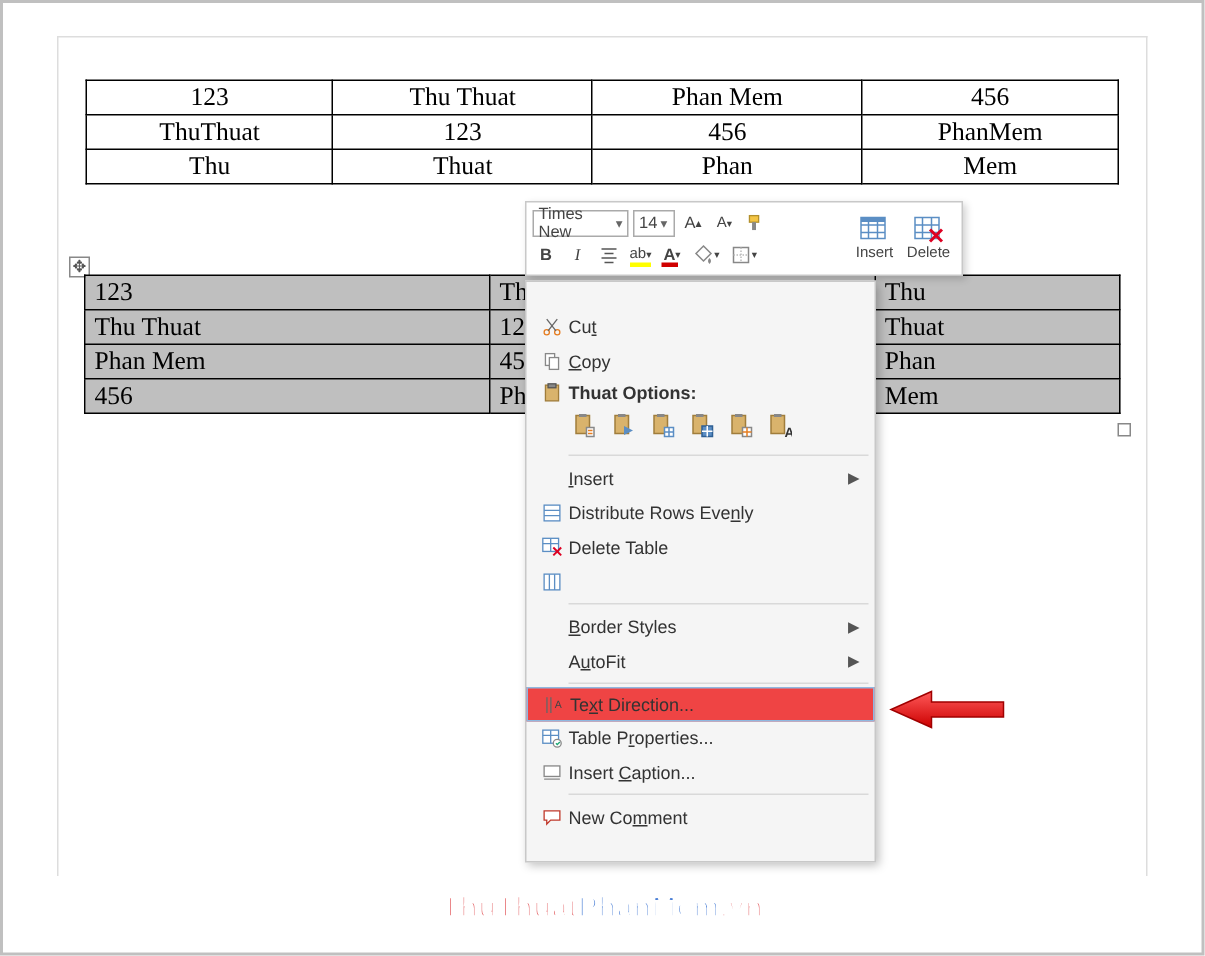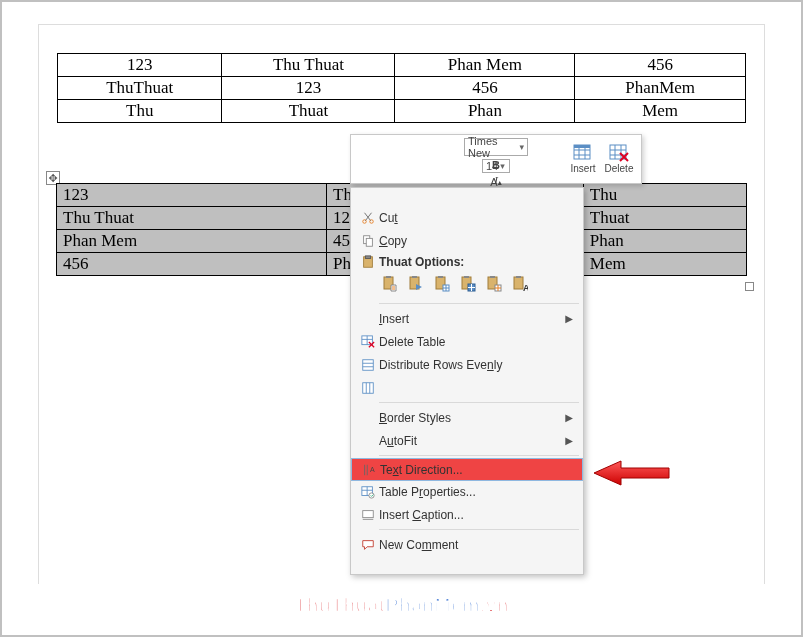--- a/index.html
+++ b/index.html
@@ -69,21 +69,21 @@
     left: 348px; top: 132px;
     width: 292px; height: 50px;
     background: #fff;
     border: 1px solid #c8c8c8;
     box-shadow: 2px 2px 5px rgba(0,0,0,.18);
     font-size: 11px;
     color: #444;
     padding: 3px 4px;
     z-index: 5;
   }
-  .mb-row { display: flex; align-items: center; height: 21px; gap: 3px; flex-direction: column; }
+  .mb-row { display: flex; align-items: center; height: 21px; gap: 3px; }
   .mb-combo { border: 1px solid #aaa; height: 18px; display: flex; align-items: center; padding: 0 3px; background: #fff; }
   .mb-combo .dd { margin-left: 2px; font-size: 9px; color: #666; }
   .mb-font { width: 64px; }
   .mb-size { width: 28px; }
   .mb-btn { width: 18px; height: 18px; display: inline-flex; align-items: center; justify-content: center; cursor: default; }
   .mb-btn svg { display: block; }
   .mb-big { width: 36px; height: 42px; display: flex; flex-direction: column; align-items: center; justify-content: center; gap: 1px; font-size: 10px; color: #444; }
   .mb-big svg { display: block; }
   .mb-right { position: absolute; right: 4px; top: 3px; display: flex; }
   
@@ -361,38 +361,38 @@
   </div>
   <div class="sep"></div>
   <div class="item">
     <span class="ico"></span>
     <span class="lbl"><span><span class="under">I</span>nsert</span></span>
     <span class="arr">▶</span>
   </div>
   <div class="item">
     <span class="ico">
       <svg width="14" height="14" viewBox="0 0 16 16">
+          <rect x="2" y="2" width="12" height="12" fill="#fff" stroke="#5b8ec4"></rect>
+          <line x1="2" y1="6" x2="14" y2="6" stroke="#5b8ec4"></line>
+          <line x1="2" y1="10" x2="14" y2="10" stroke="#5b8ec4"></line>
+        </svg>
+    </span>
+    <span class="lbl"><span>Distribute Rows Eve<span class="under">n</span>ly</span></span>
+  </div>
+  <div class="item">
+    <span class="ico">
+      <svg width="14" height="14" viewBox="0 0 16 16">
           <rect x="1" y="1" width="12" height="10" fill="#fff" stroke="#5b8ec4"></rect>
           <line x1="1" y1="5" x2="13" y2="5" stroke="#5b8ec4"></line>
           <line x1="7" y1="1" x2="7" y2="11" stroke="#5b8ec4"></line>
           <line x1="9" y1="8" x2="15" y2="14" stroke="#d02" stroke-width="1.5"></line>
           <line x1="15" y1="8" x2="9" y2="14" stroke="#d02" stroke-width="1.5"></line>
         </svg>
     </span>
     <span class="lbl">Delete Table</span>
-  </div>
-  <div class="item">
-    <span class="ico">
-      <svg width="14" height="14" viewBox="0 0 16 16">
-          <rect x="2" y="2" width="12" height="12" fill="#fff" stroke="#5b8ec4"></rect>
-          <line x1="2" y1="6" x2="14" y2="6" stroke="#5b8ec4"></line>
-          <line x1="2" y1="10" x2="14" y2="10" stroke="#5b8ec4"></line>
-        </svg>
-    </span>
-    <span class="lbl"><span>Distribute Rows Eve<span class="under">n</span>ly</span></span>
   </div>
   <div class="item">
     <span class="ico">
       <svg width="14" height="14" viewBox="0 0 16 16">
           <rect x="2" y="2" width="12" height="12" fill="#fff" stroke="#5b8ec4"></rect>
           <line x1="6" y1="2" x2="6" y2="14" stroke="#5b8ec4"></line>
           <line x1="10" y1="2" x2="10" y2="14" stroke="#5b8ec4"></line>
         </svg>
     </span>
   </div>

